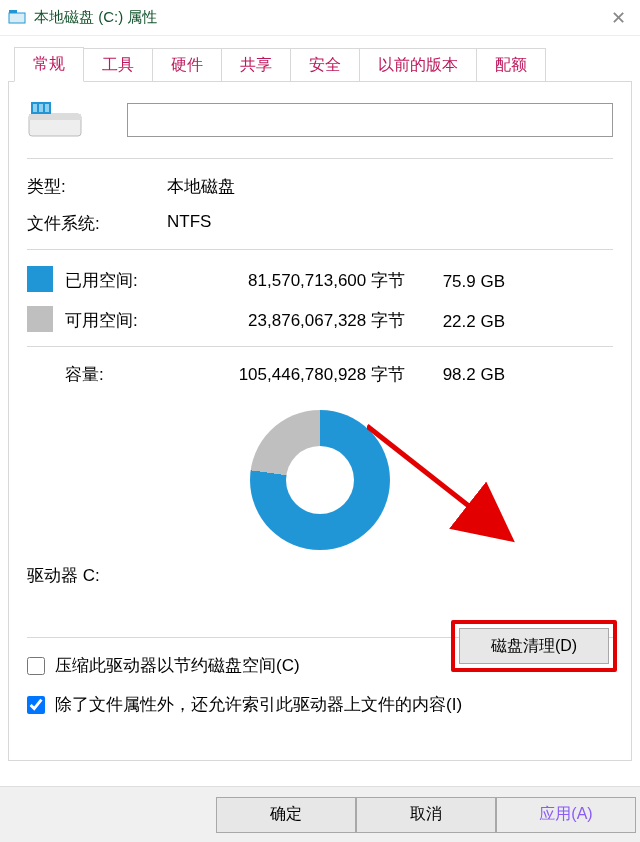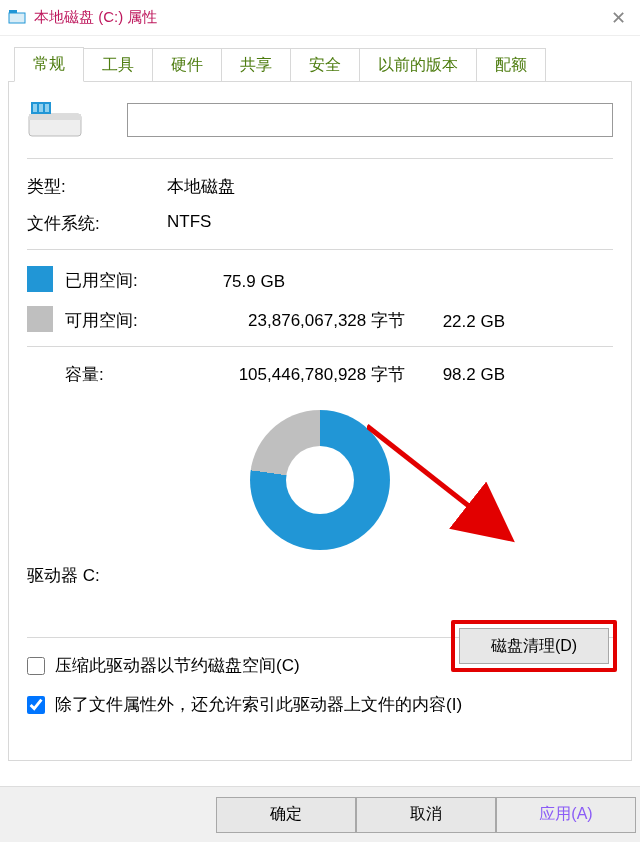--- a/index.html
+++ b/index.html
@@ -19,21 +19,21 @@
       padding: 0 8px;
       background: #fff;
       border-bottom: 1px solid #eee;
     }
     .titlebar .title-icon {
       width: 18px; height: 18px;
       margin-right: 8px;
     }
     .titlebar .title-text {
       flex: 1;
-      color: #be185d;
+      color: #14532d;
       font-size: 15px;
     }
     .titlebar .close {
       color: #888;
       font-size: 18px;
       padding: 0 6px;
       cursor: pointer;
     }
     .dialog-body {
       padding: 10px 8px 0 8px;
@@ -42,21 +42,21 @@
       display: flex;
       align-items: flex-end;
       margin-left: 6px;
     }
     .tab {
       padding: 6px 18px 6px 18px;
       border: 1px solid #d8d8d8;
       border-bottom: none;
       background: #fff;
       font-size: 16px;
-      color: #4d7c0f;
+      color: #be185d;
       margin-right: -1px;
       position: relative;
       top: 1px;
       cursor: pointer;
     }
     .tab.active {
       background: #fff;
       border-bottom: 1px solid #fff;
       z-index: 2;
     }
@@ -266,20 +266,21 @@
     <div class="kv-row">
       <div class="kv-label">文件系统:</div>
       <div class="kv-value">NTFS</div>
     </div>
 
     <hr class="sep">
 
     <div class="space-row">
       <span class="sw used"></span>
       <div class="sp-label">已用空间:</div>
+      <div class="sp-bytes">81,570,713,600 字节</div>
       <div class="sp-hr">75.9 GB</div>
     </div>
     <div class="space-row">
       <span class="sw free"></span>
       <div class="sp-label">可用空间:</div>
       <div class="sp-bytes">23,876,067,328 字节</div>
       <div class="sp-hr">22.2 GB</div>
     </div>
 
     <hr class="sep">

